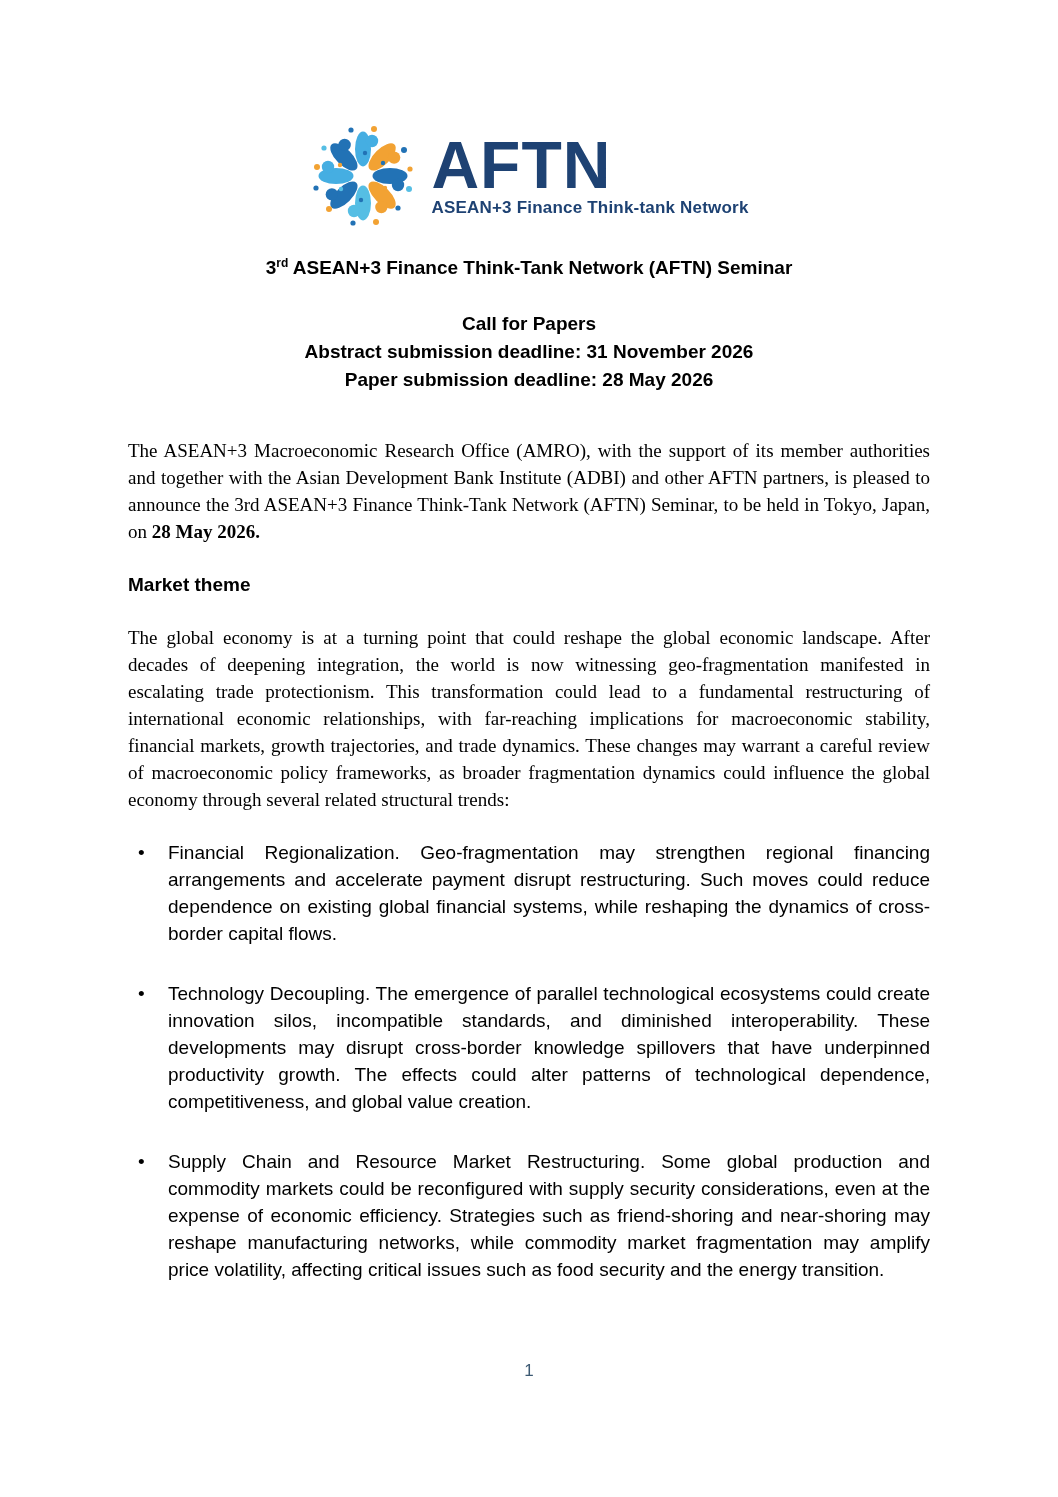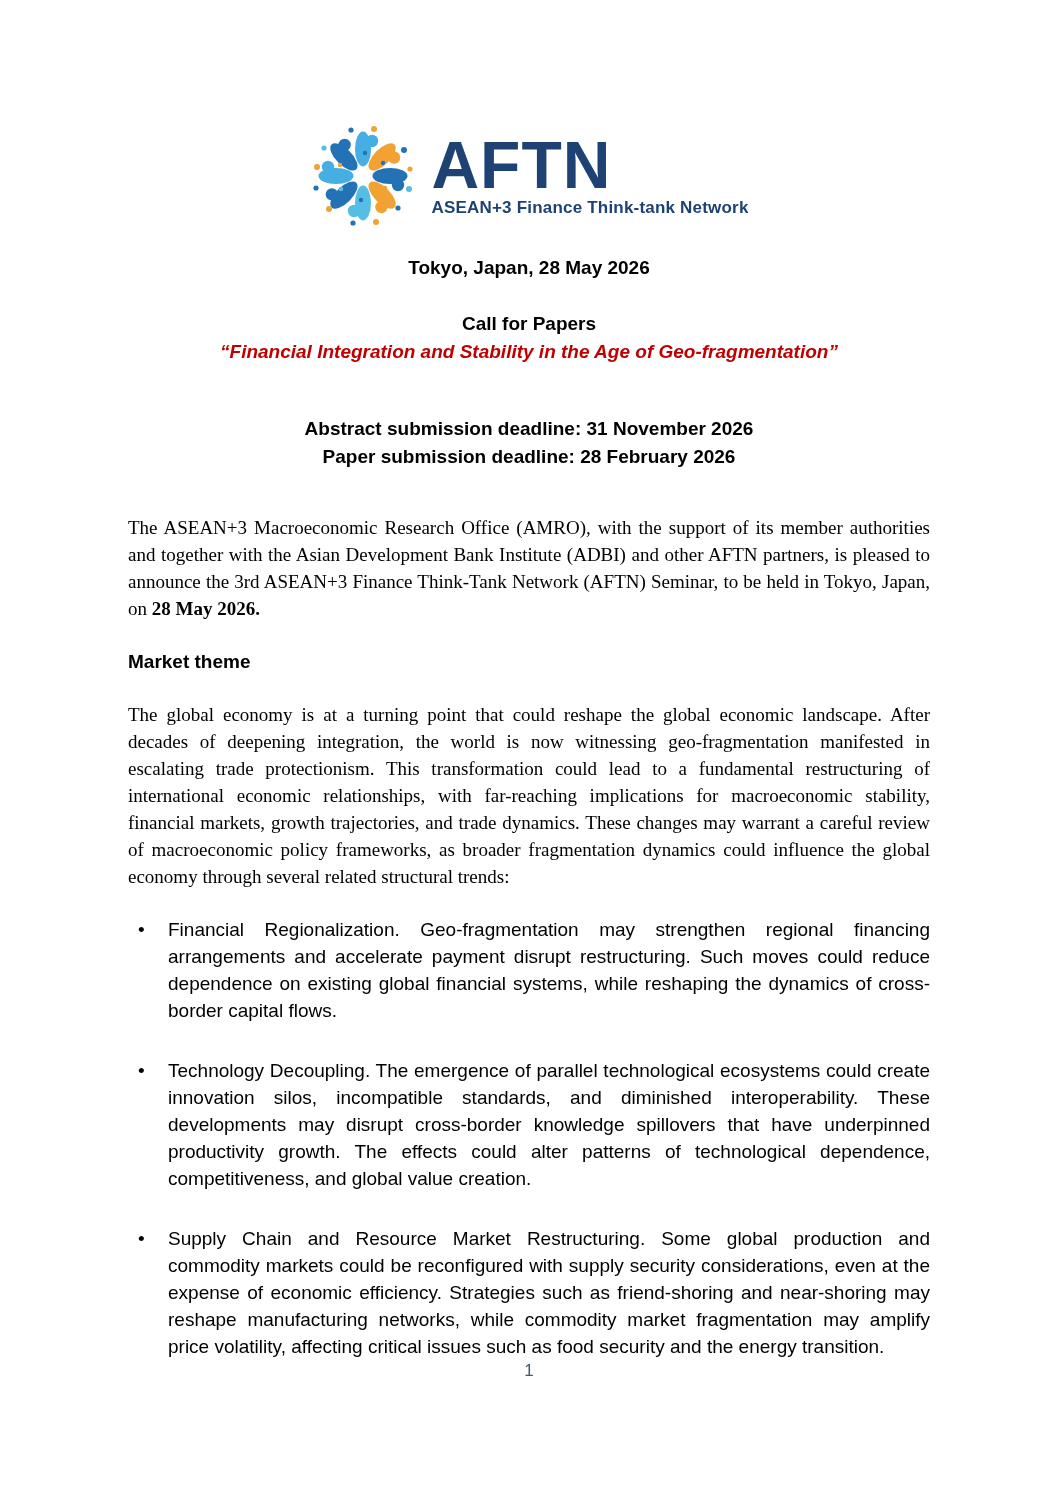--- a/index.html
+++ b/index.html
@@ -172,32 +172,31 @@
       <circle cx="-23" cy="-11" r="2.2" fill="#F2A233"></circle>
       <circle cx="2" cy="-23" r="2.2" fill="#2272B5"></circle>
     </svg>
     <div class="logo-text">
       <div class="logo-wordmark">AFTN</div>
       <div class="logo-tagline">ASEAN+3 Finance Think-tank Network</div>
     </div>
   </div>
 
   <div class="title-block center">
-    <p class="h-bold">Tokyo, Japan, 28 May 2026</p>
+    <p class="h-bold"><span>3</span><sup>rd</sup><span> ASEAN+3 Finance Think-Tank Network (AFTN) Seminar</span></p>
   </div>
 
   <div class="call-line center">
     <p class="h-bold">Call for Papers</p>
   </div>
 
-  <div class="theme-title center">“Financial Integration and Stability in the Age of Geo-fragmentation”</div>
 
   <div class="deadline-block center">
     <p class="h-bold">Abstract submission deadline: 31 November 2026</p>
-    <p class="h-bold">Paper submission deadline: 28 February 2026</p>
+    <p class="h-bold">Paper submission deadline: 28 May 2026</p>
   </div>
 
   <p class="para"><span>The ASEAN+3 Macroeconomic Research Office (AMRO), with the support of its member authorities and together with the Asian Development Bank Institute (ADBI) and other AFTN partners, is pleased to announce the 3rd ASEAN+3 Finance Think-Tank Network (AFTN) Seminar, to be held in Tokyo, Japan, on </span><span class="bold">28 May 2026.</span></p>
 
   <p class="section-heading">Market theme</p>
 
   <p class="para">The global economy is at a turning point that could reshape the global economic landscape. After decades of deepening integration, the world is now witnessing geo-fragmentation manifested in escalating trade protectionism. This transformation could lead to a fundamental restructuring of international economic relationships, with far-reaching implications for macroeconomic stability, financial markets, growth trajectories, and trade dynamics. These changes may warrant a careful review of macroeconomic policy frameworks, as broader fragmentation dynamics could influence the global economy through several related structural trends:</p>
 
   <ul class="bullets">
     <li><span>Financial Regionalization. Geo-fragmentation may strengthen regional financing arrangements and accelerate payment disrupt restructuring. Such moves could reduce dependence on existing global financial systems, while reshaping the dynamics of cross-border capital flows.</span></li>

